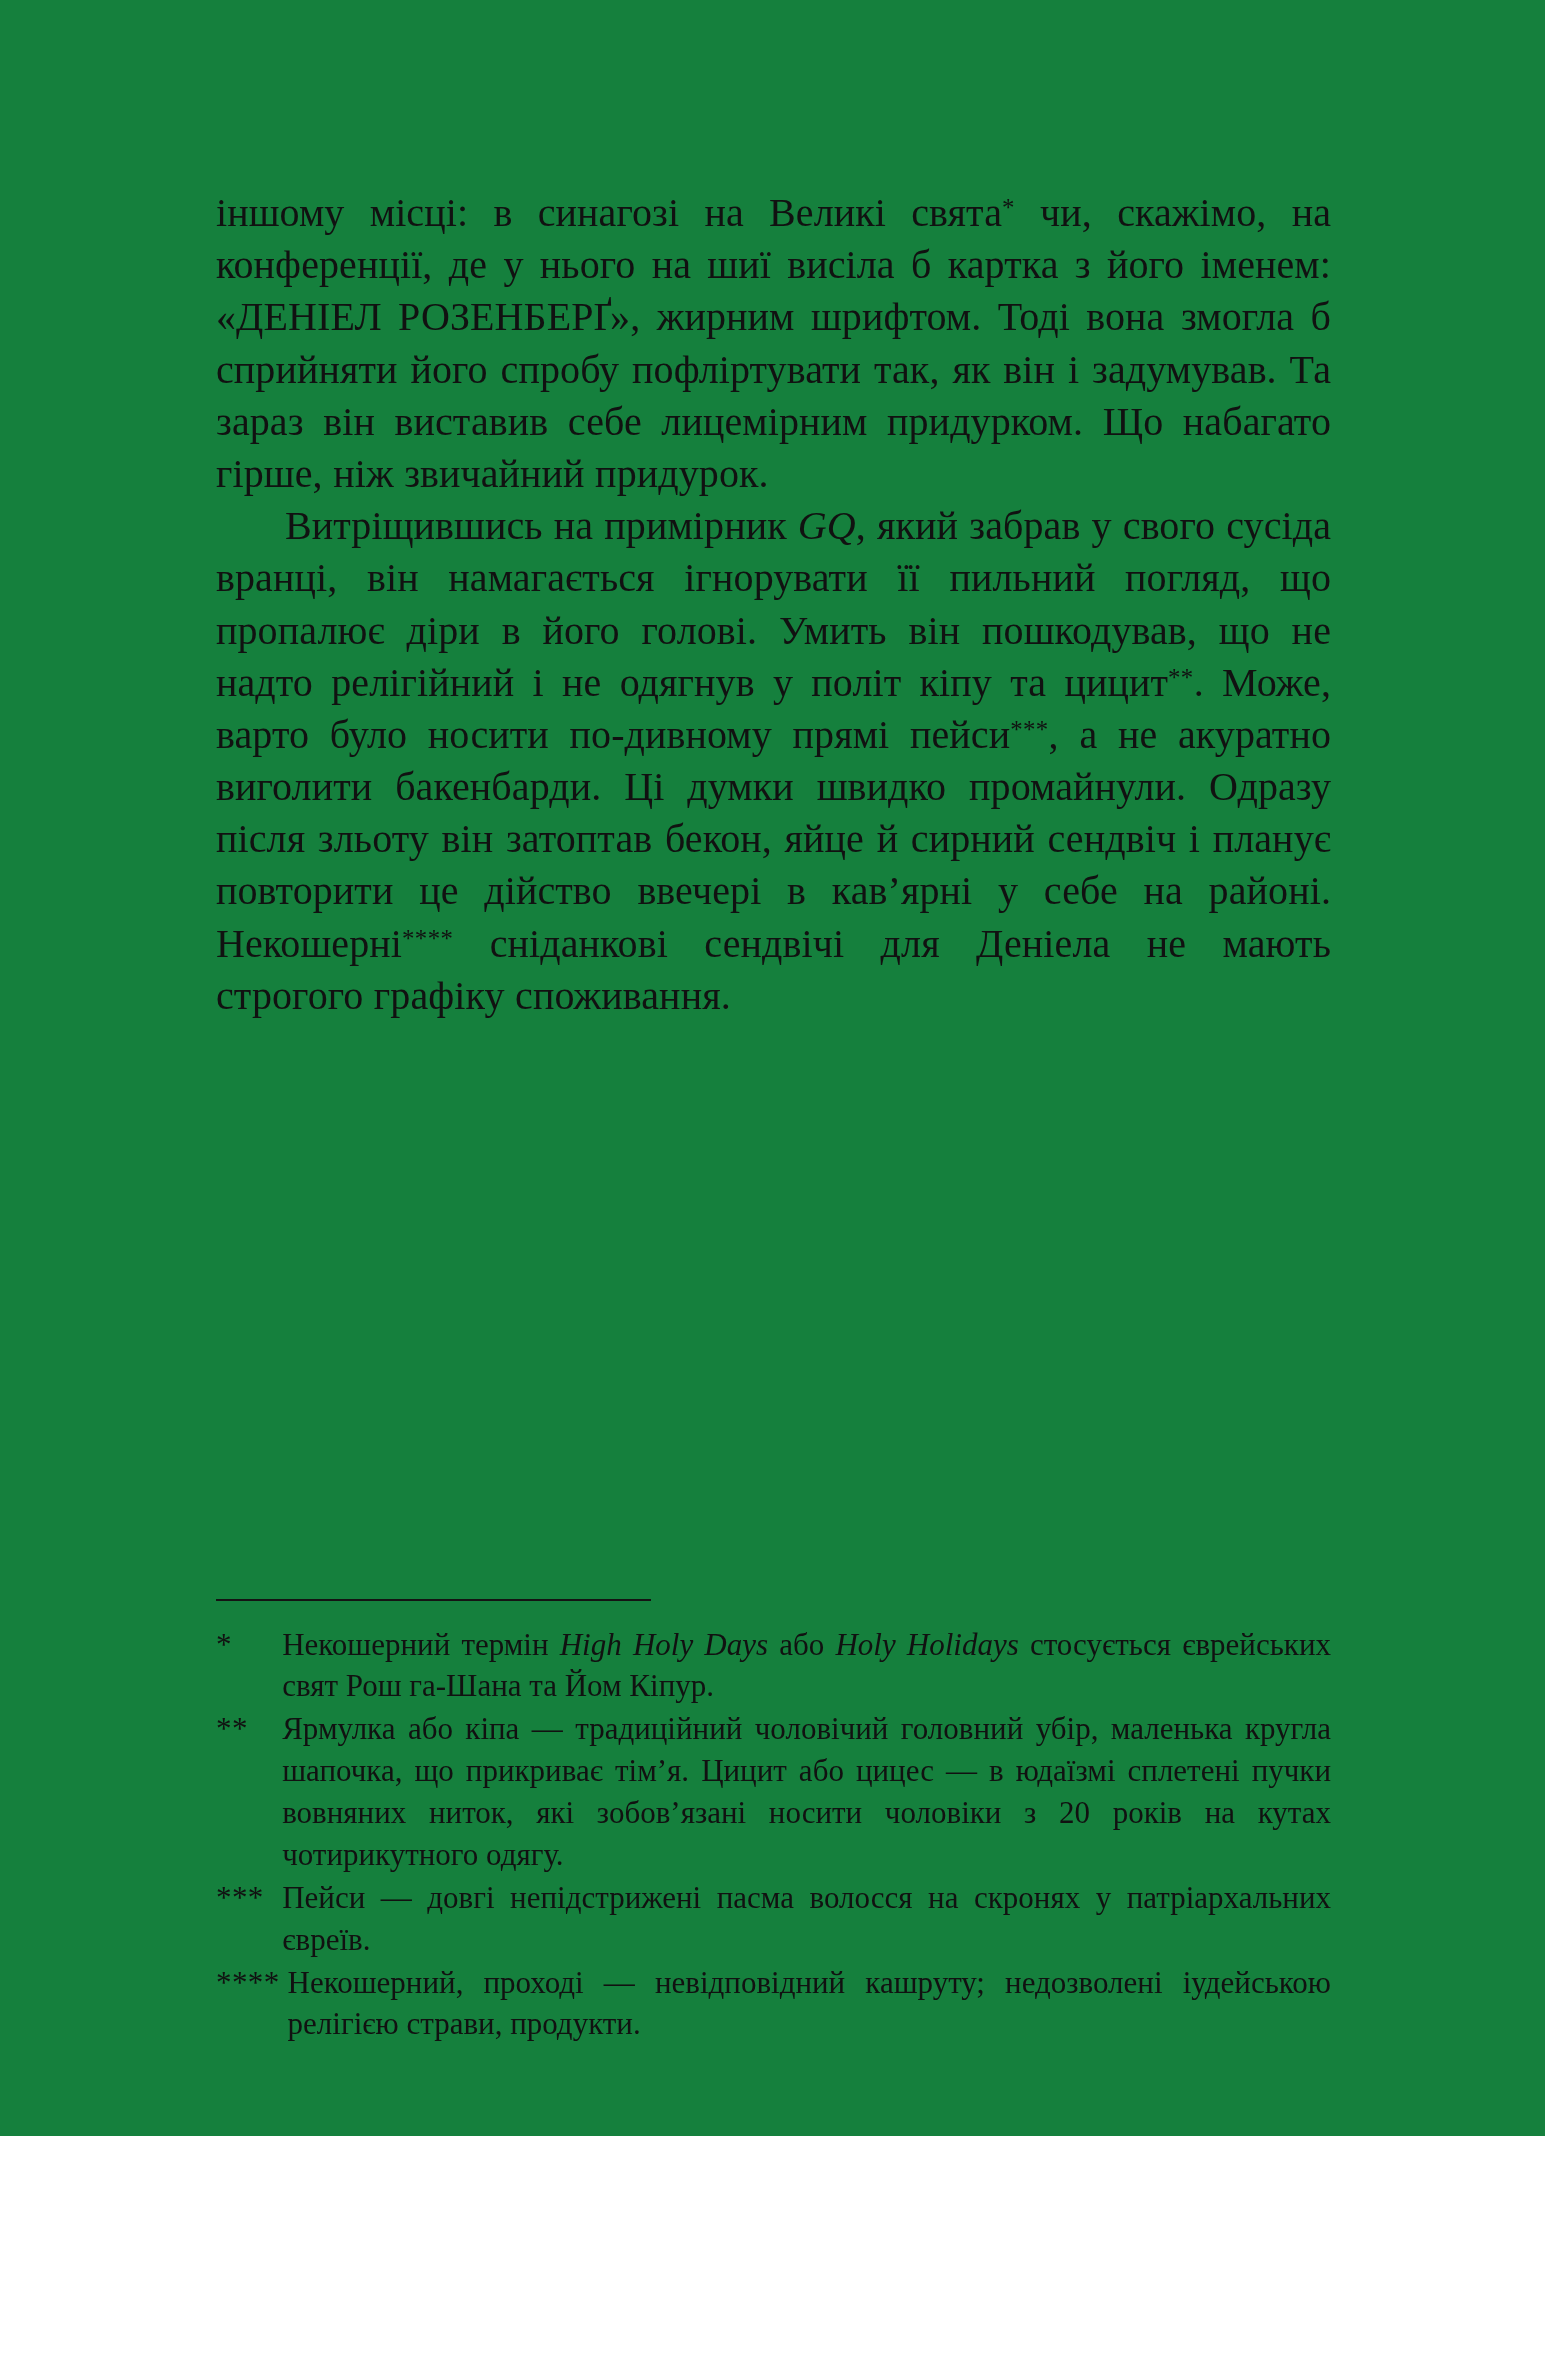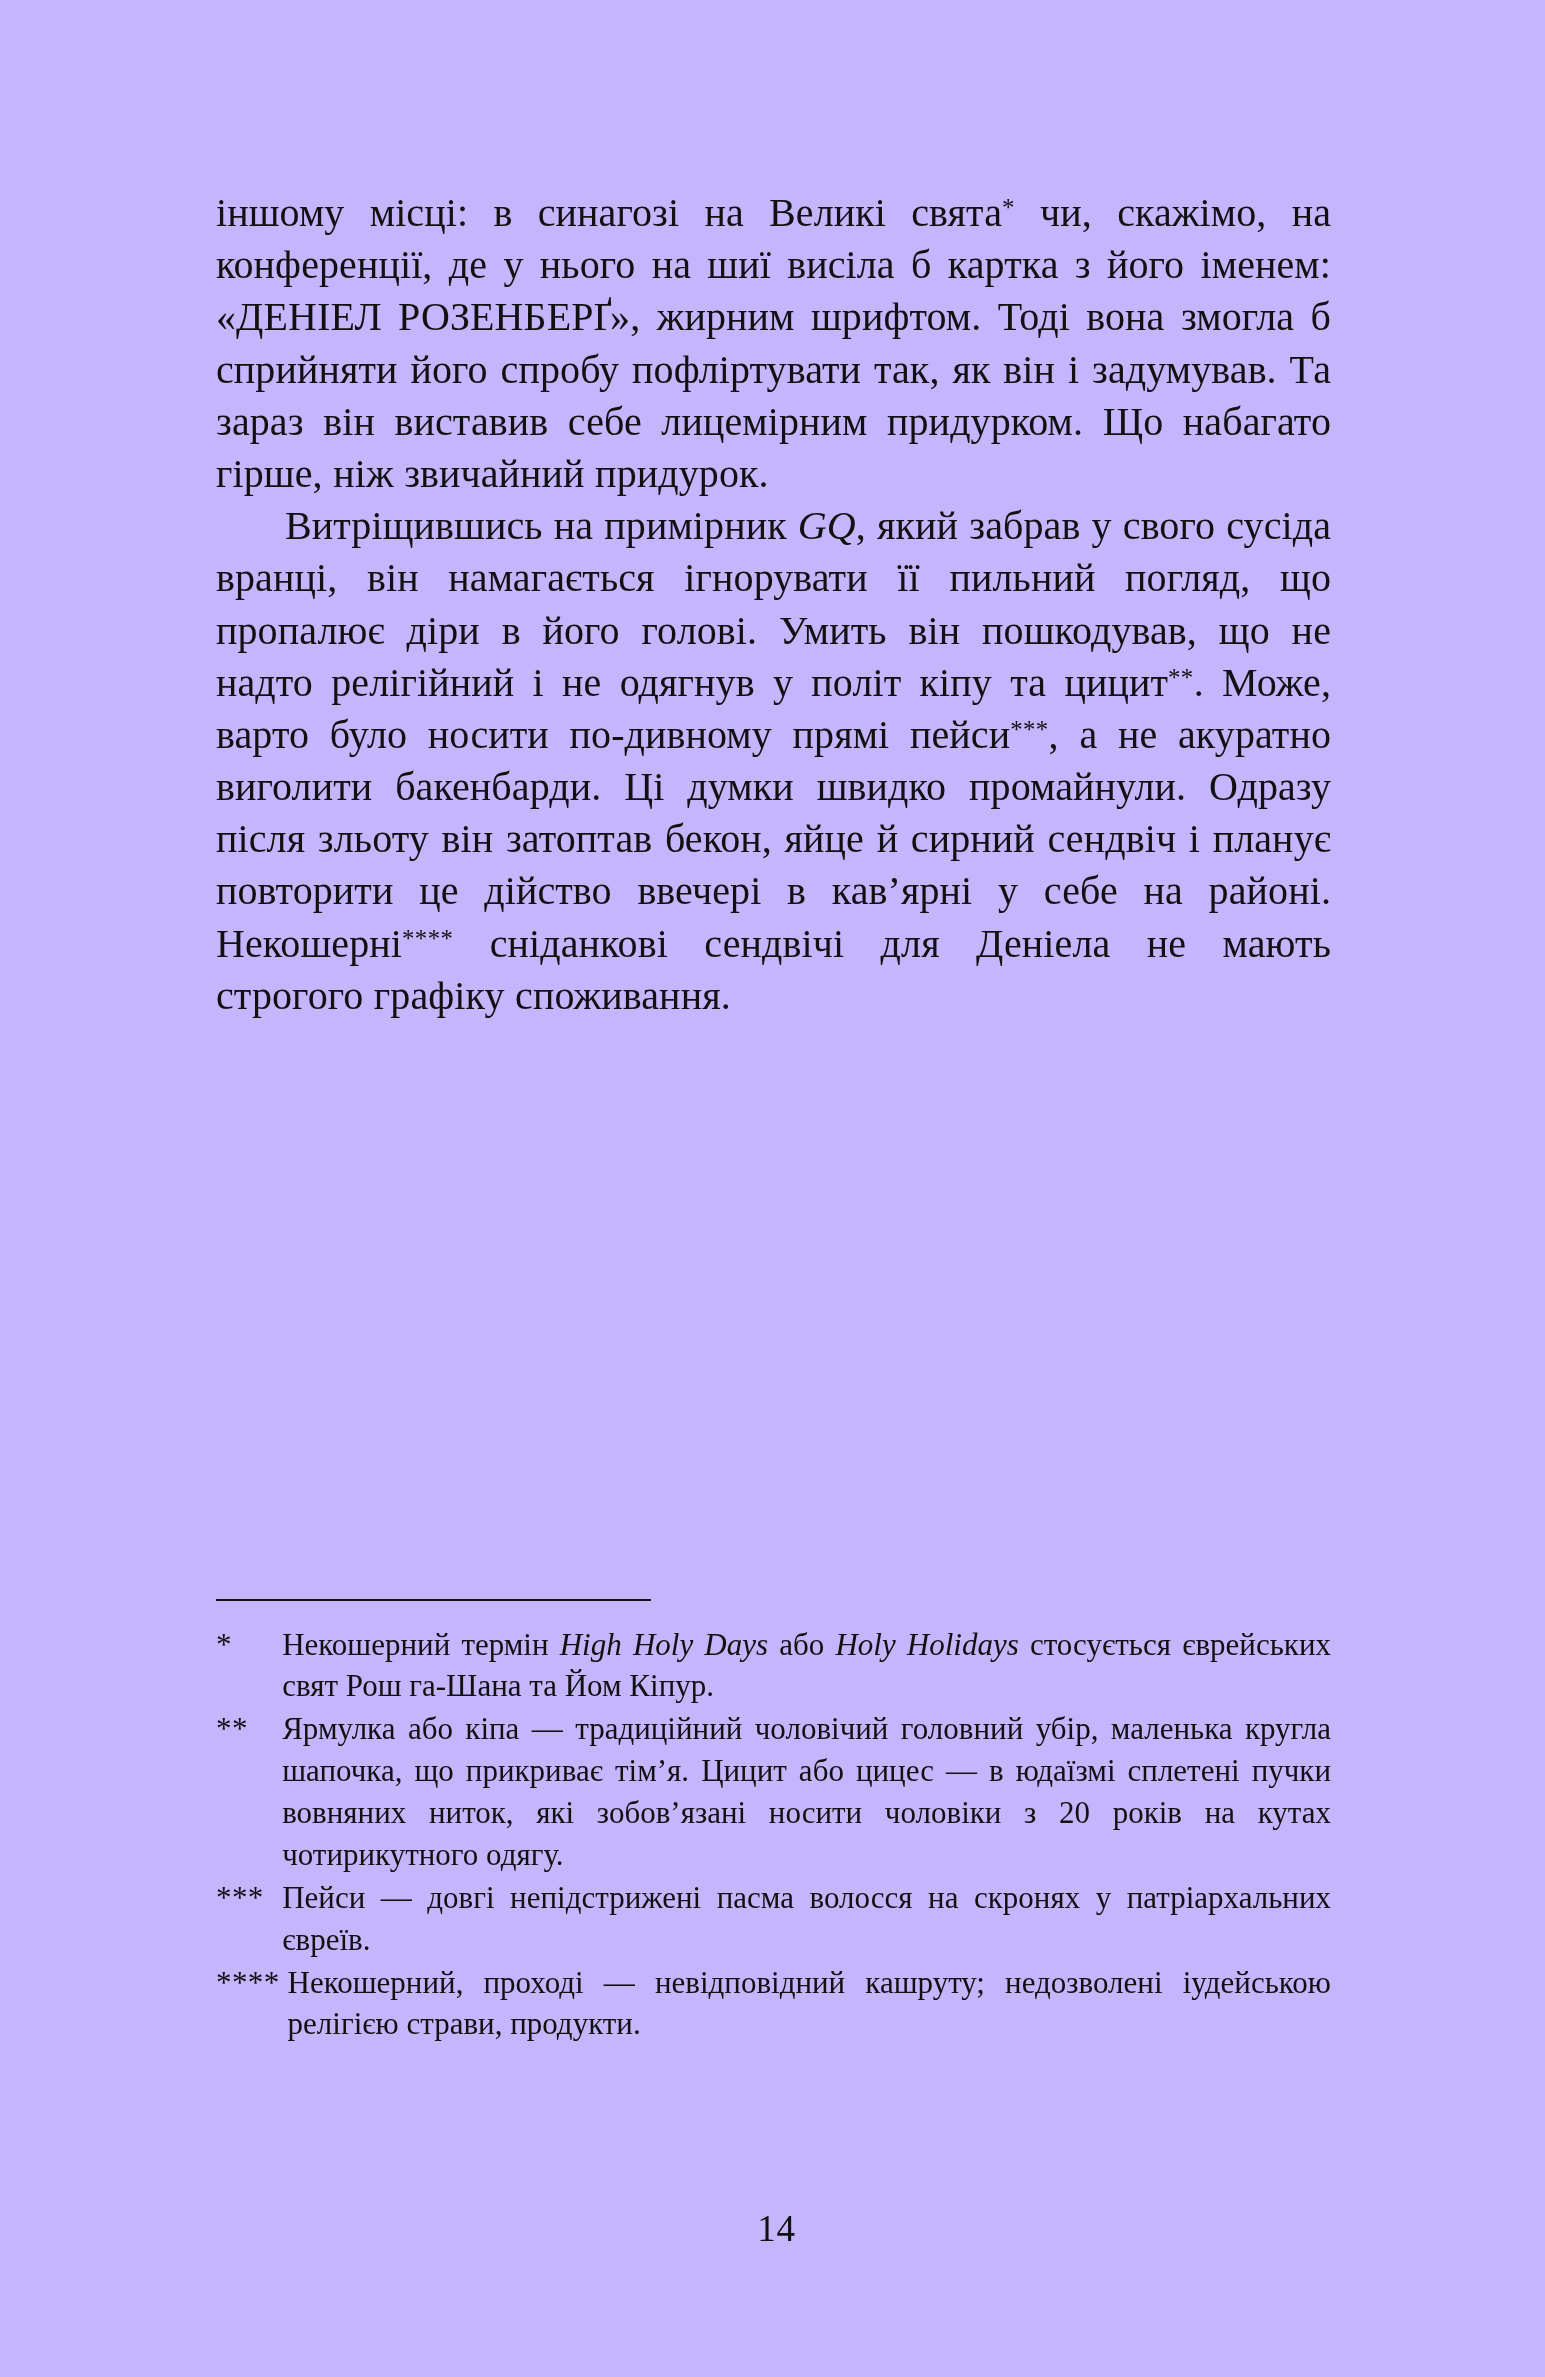--- a/index.html
+++ b/index.html
@@ -8,23 +8,23 @@
     padding: 0;
     background: #ffffff;
   }
   body {
     font-family: "Liberation Serif", "DejaVu Serif", serif;
     color: #111111;
   }
   .page {
     position: relative;
     width: 1545px;
-    height: 2377px;
+    height: 2136px;
     margin: 0 auto;
-    background: #c4b5fd;
+    background: #15803d;
     box-sizing: border-box;
     overflow: hidden;
   }
   .content {
     position: absolute;
     left: 216px;
     top: 187px;
     width: 1115px;
   }
   

